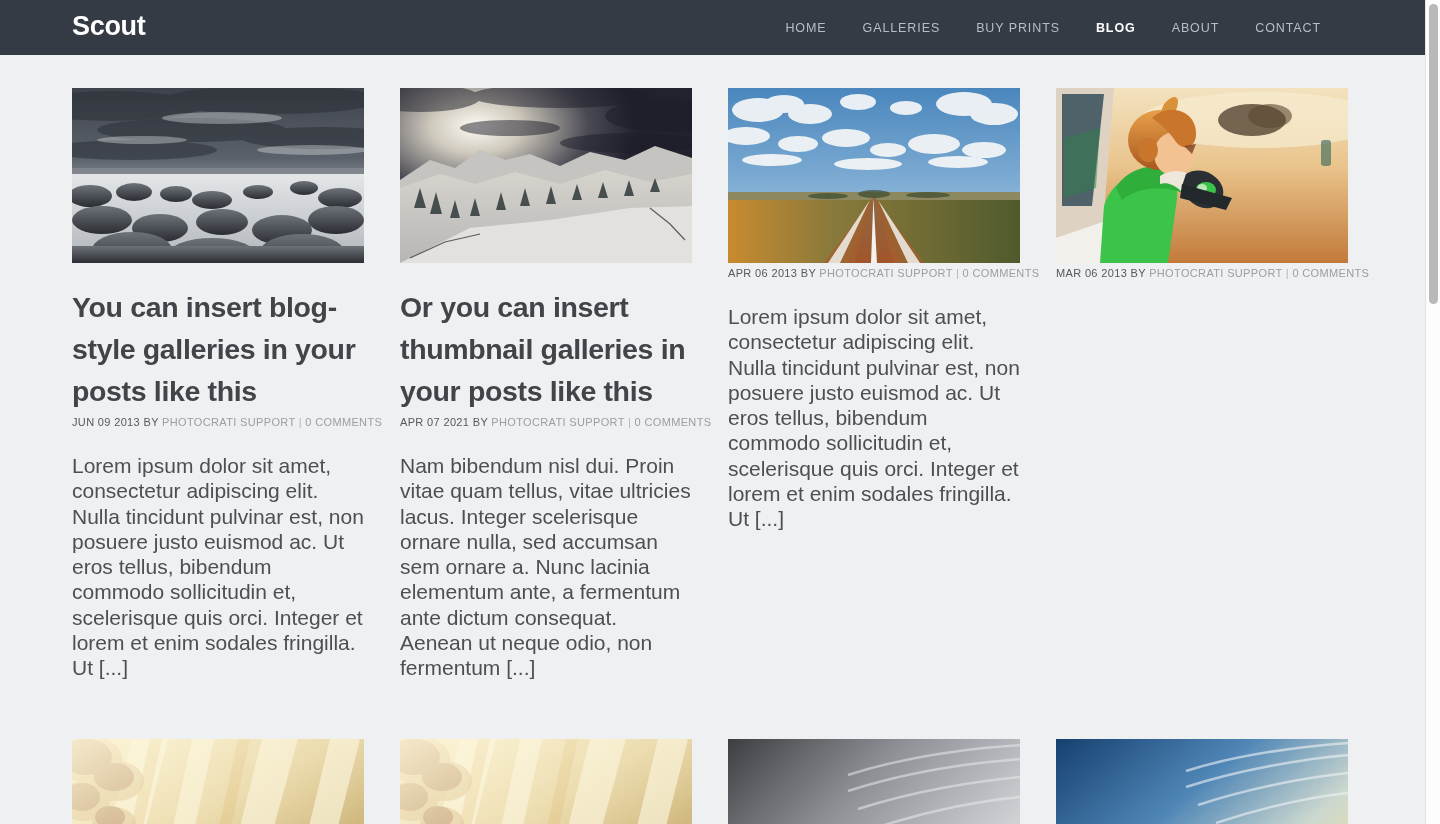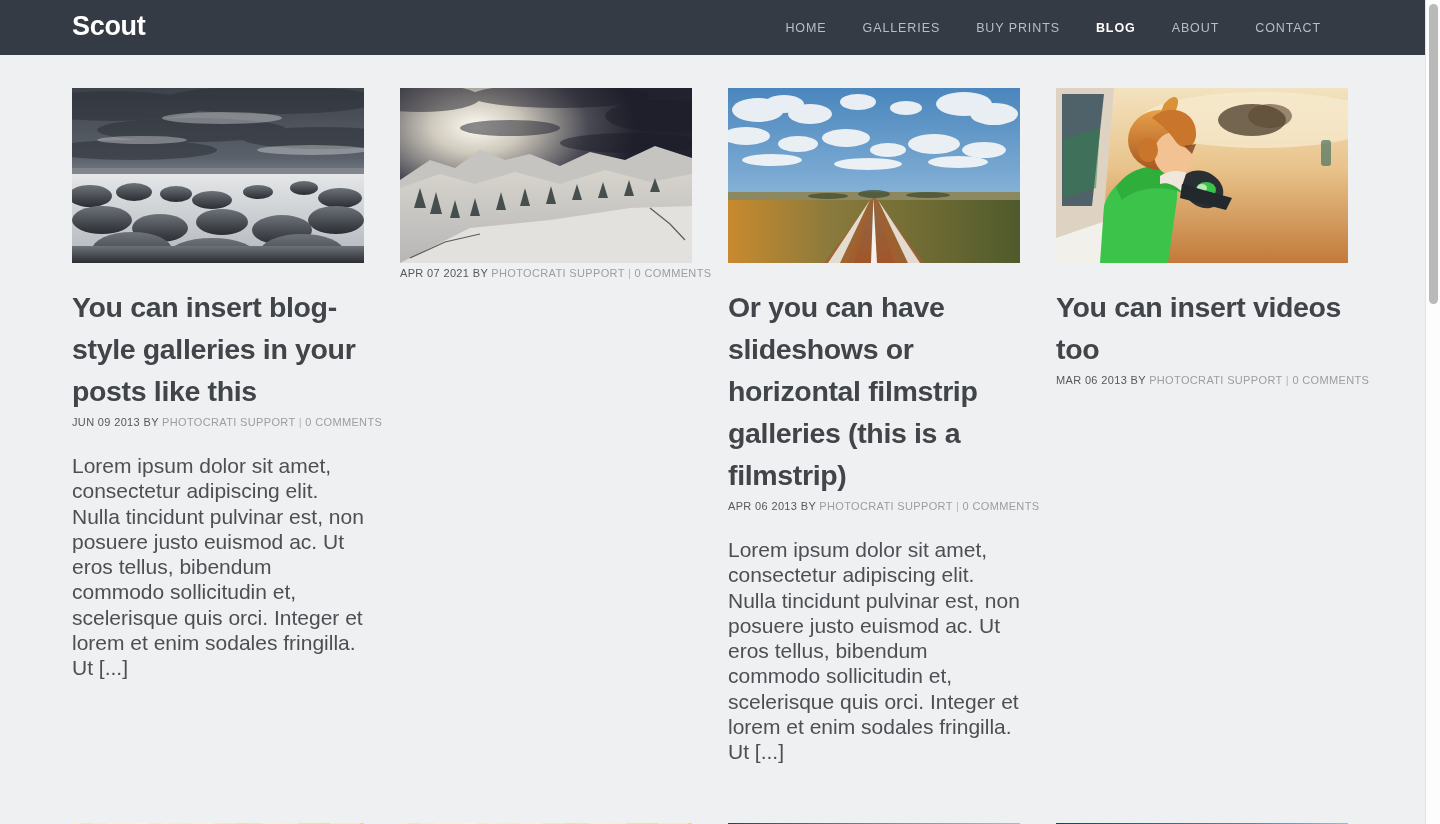--- a/index.html
+++ b/index.html
@@ -286,27 +286,29 @@
                 <polygon points="224,108 229,92 234,108"></polygon>
                 <polygon points="250,104 255,90 260,104"></polygon>
               </g>
               <path d="M0 175 L70 140 L150 132 L230 120 L292 118 L292 175 Z" fill="#e3e1dd"></path>
               <g stroke="#3a3a40" stroke-width="1.2" opacity="0.8" fill="none">
                 <path d="M10 170 L45 154 L80 146"></path>
                 <path d="M250 120 L270 136 L285 152"></path>
               </g>
             </svg>
           </a>
+          <h2 class="post-title">Or you can insert thumbnail galleries in your posts like this</h2>
           <div class="post-meta">
             <span>APR 07 2021</span>
             <span>BY</span>
             <a class="meta-link">PHOTOCRATI SUPPORT</a>
             <span class="meta-sep">|</span>
             <a class="meta-link">0 COMMENTS</a>
           </div>
+          <p class="post-excerpt">Nam bibendum nisl dui. Proin vitae quam tellus, vitae ultricies lacus. Integer scelerisque ornare nulla, sed accumsan sem ornare a. Nunc lacinia elementum ante, a fermentum ante dictum consequat. Aenean ut neque odio, non fermentum [...]</p>
         </article>
 
         <article class="post">
           <a class="post-thumb">
             <svg viewBox="0 0 292 175" preserveAspectRatio="none">
               <defs>
                 <linearGradient id="g3sky" x1="0" y1="0" x2="0" y2="1">
                   <stop offset="0%" stop-color="#4a86bd"></stop>
                   <stop offset="55%" stop-color="#7fadd4"></stop>
                   <stop offset="100%" stop-color="#c4d3dc"></stop>
@@ -349,21 +351,20 @@
               <polygon points="145.4,110 143,175 149,175" fill="#f3f2ee"></polygon>
               <polygon points="142,112 100,175 112,175" fill="#ece9e2" opacity="0.9"></polygon>
               <polygon points="150,112 180,175 192,175" fill="#ece9e2" opacity="0.9"></polygon>
               <g fill="#3b4a30" opacity="0.7">
                 <ellipse cx="146" cy="106" rx="16" ry="4"></ellipse>
                 <ellipse cx="100" cy="108" rx="20" ry="3"></ellipse>
                 <ellipse cx="200" cy="107" rx="22" ry="3"></ellipse>
               </g>
             </svg>
           </a>
-          <h2 class="post-title">Or you can have slideshows or horizontal filmstrip galleries (this is a filmstrip)</h2>
           <div class="post-meta">
             <span>APR 06 2013</span>
             <span>BY</span>
             <a class="meta-link">PHOTOCRATI SUPPORT</a>
             <span class="meta-sep">|</span>
             <a class="meta-link">0 COMMENTS</a>
           </div>
           <p class="post-excerpt">Lorem ipsum dolor sit amet, consectetur adipiscing elit. Nulla tincidunt pulvinar est, non posuere justo euismod ac. Ut eros tellus, bibendum commodo sollicitudin et, scelerisque quis orci. Integer et lorem et enim sodales fringilla. Ut [...]</p>
         </article>
 
@@ -398,21 +399,20 @@
               <path d="M96 30 C112 14 142 22 140 48 C138 62 126 62 120 54 C112 42 104 36 96 30 Z" fill="#c9762c"></path>
               <ellipse cx="92" cy="62" rx="10" ry="12" fill="#c9762c"></ellipse>
               <path d="M128 58 L140 56 L136 66 Z" fill="#7b4220" opacity="0.8"></path>
               <path d="M104 88 C116 80 132 82 140 92 L126 104 C118 96 110 94 104 96 Z" fill="#f0e7dc"></path>
               <path d="M130 86 C142 78 160 84 166 98 C170 108 164 118 154 120 C140 122 128 110 126 98 Z" fill="#2a2f33"></path>
               <ellipse cx="150" cy="102" rx="10" ry="8" fill="#3ac44b"></ellipse>
               <ellipse cx="146" cy="100" rx="5" ry="4" fill="#d6f2cf" opacity="0.8"></ellipse>
               <path d="M126 96 L176 110 L170 122 L124 110 Z" fill="#23282c"></path>
             </svg>
           </a>
-          <h2 class="post-title">You can insert videos too</h2>
           <div class="post-meta">
             <span>MAR 06 2013</span>
             <span>BY</span>
             <a class="meta-link">PHOTOCRATI SUPPORT</a>
             <span class="meta-sep">|</span>
             <a class="meta-link">0 COMMENTS</a>
           </div>
         </article>
       </section>
 

